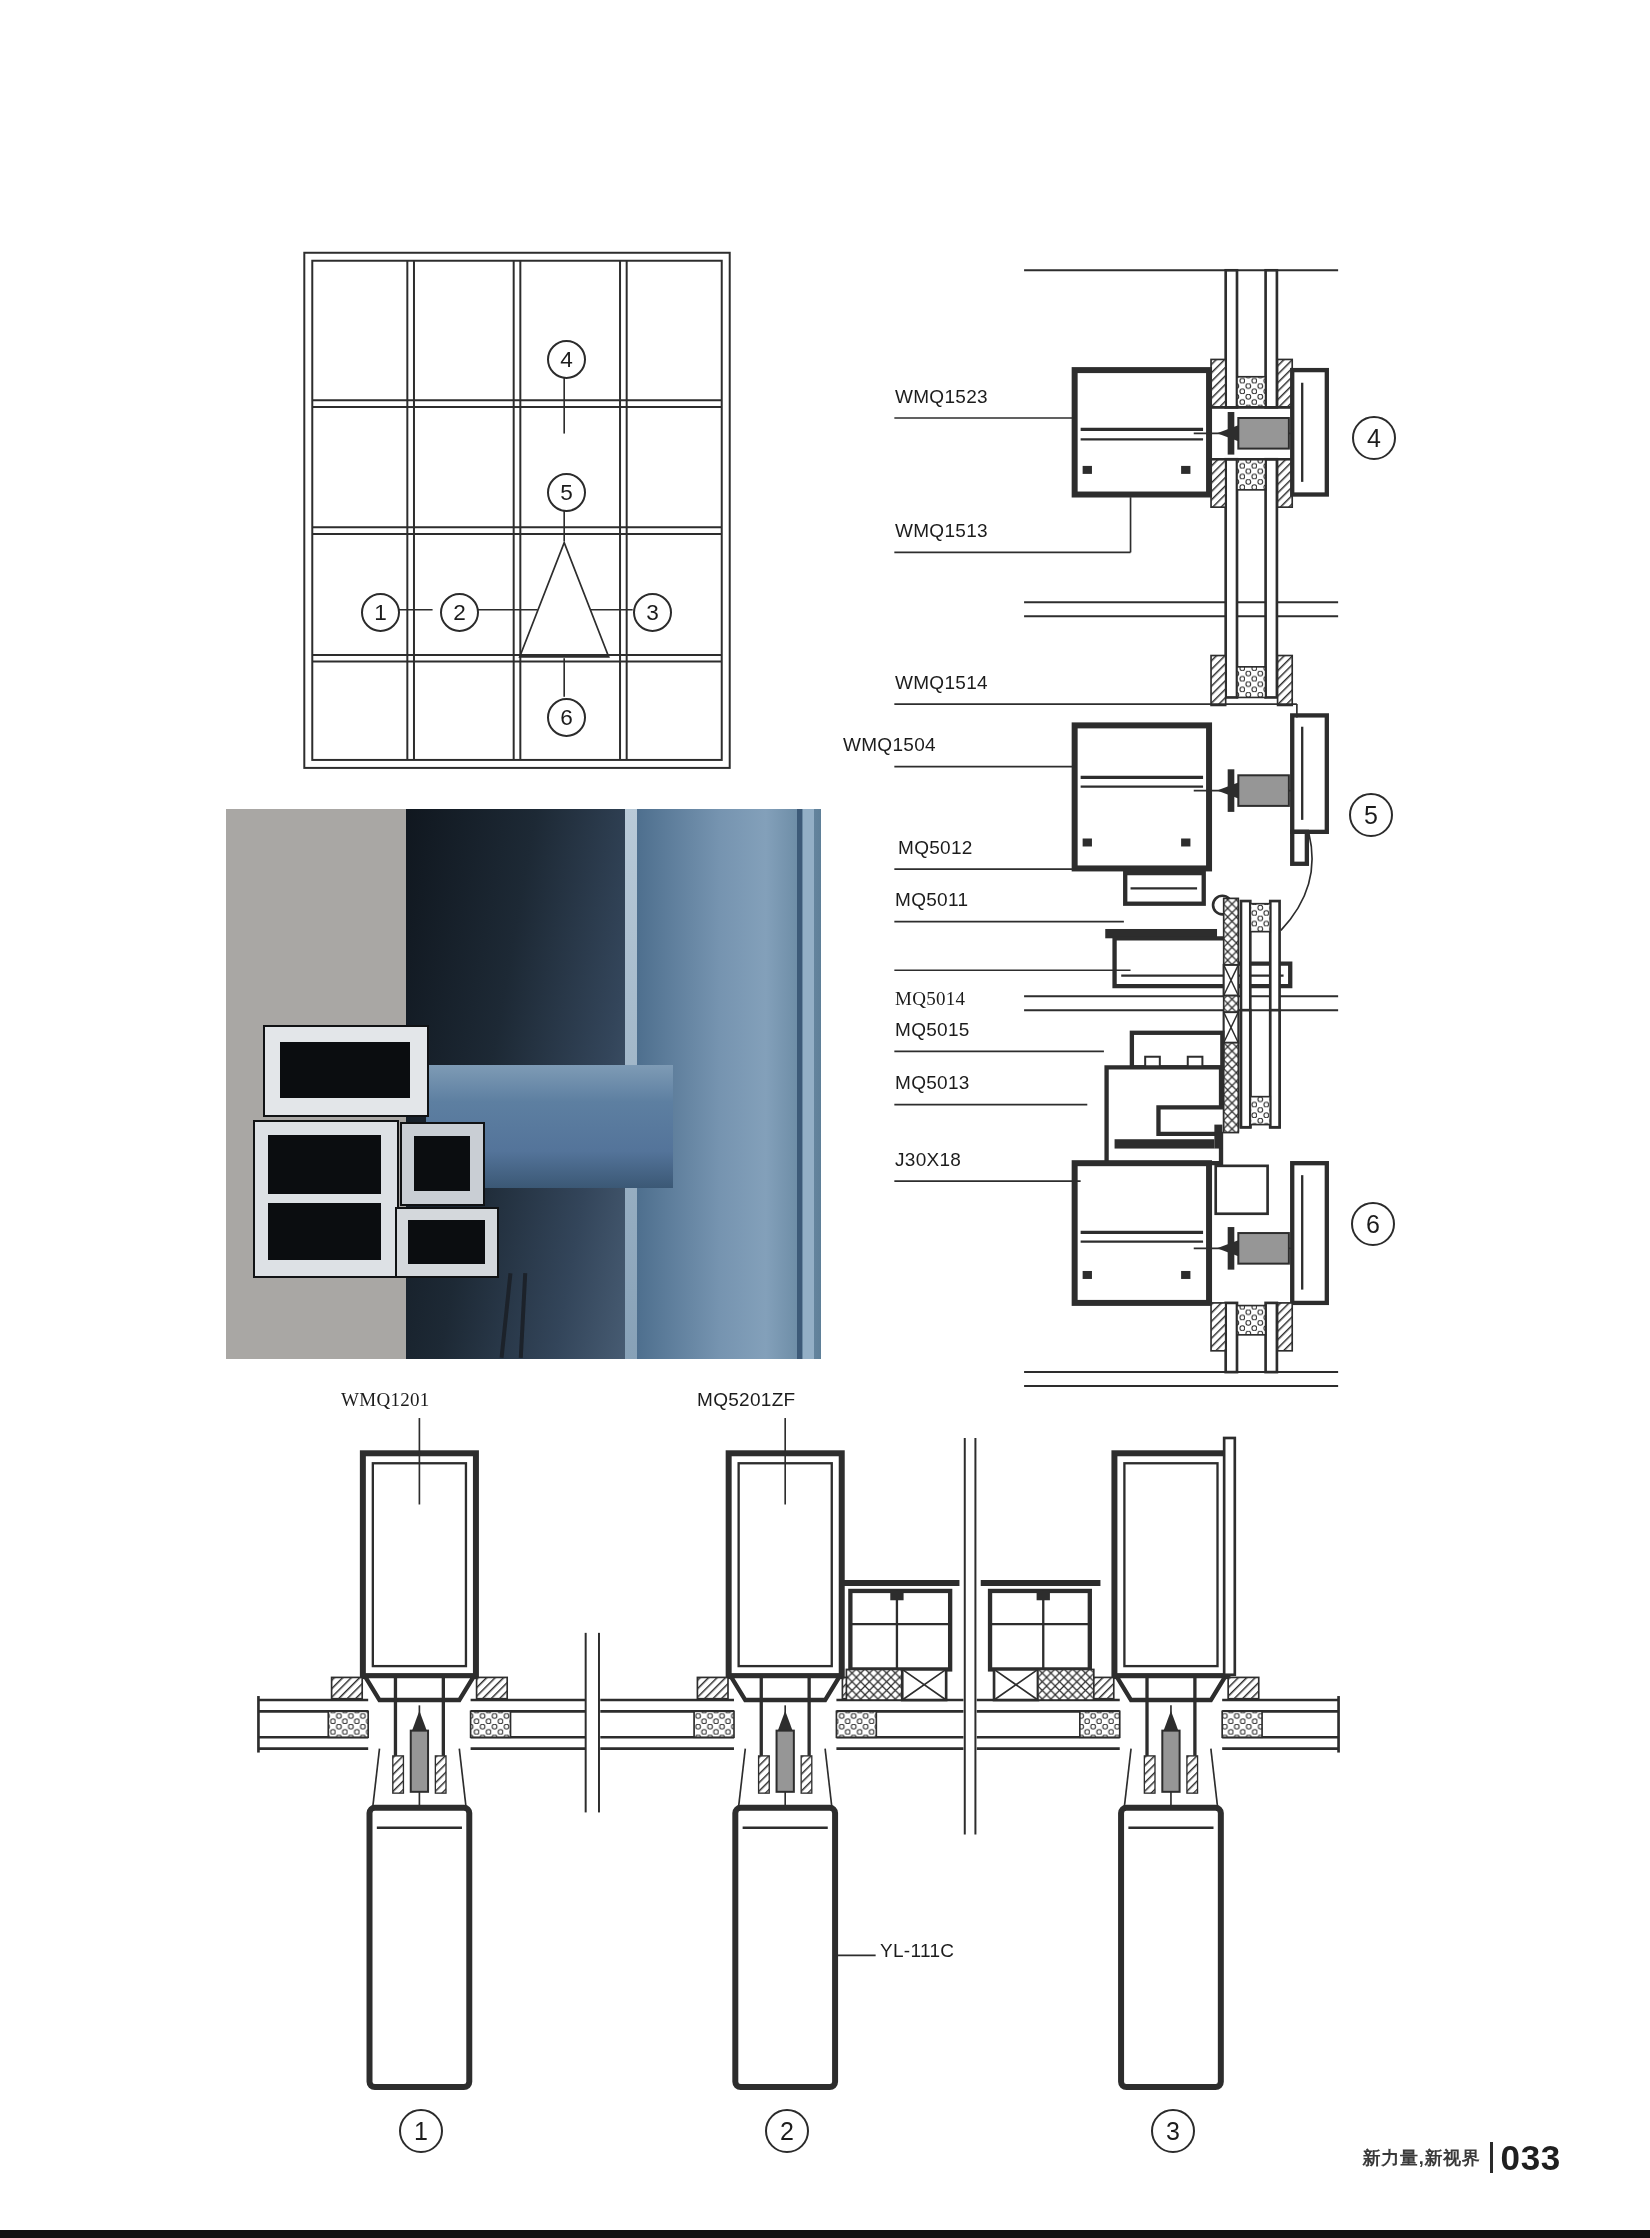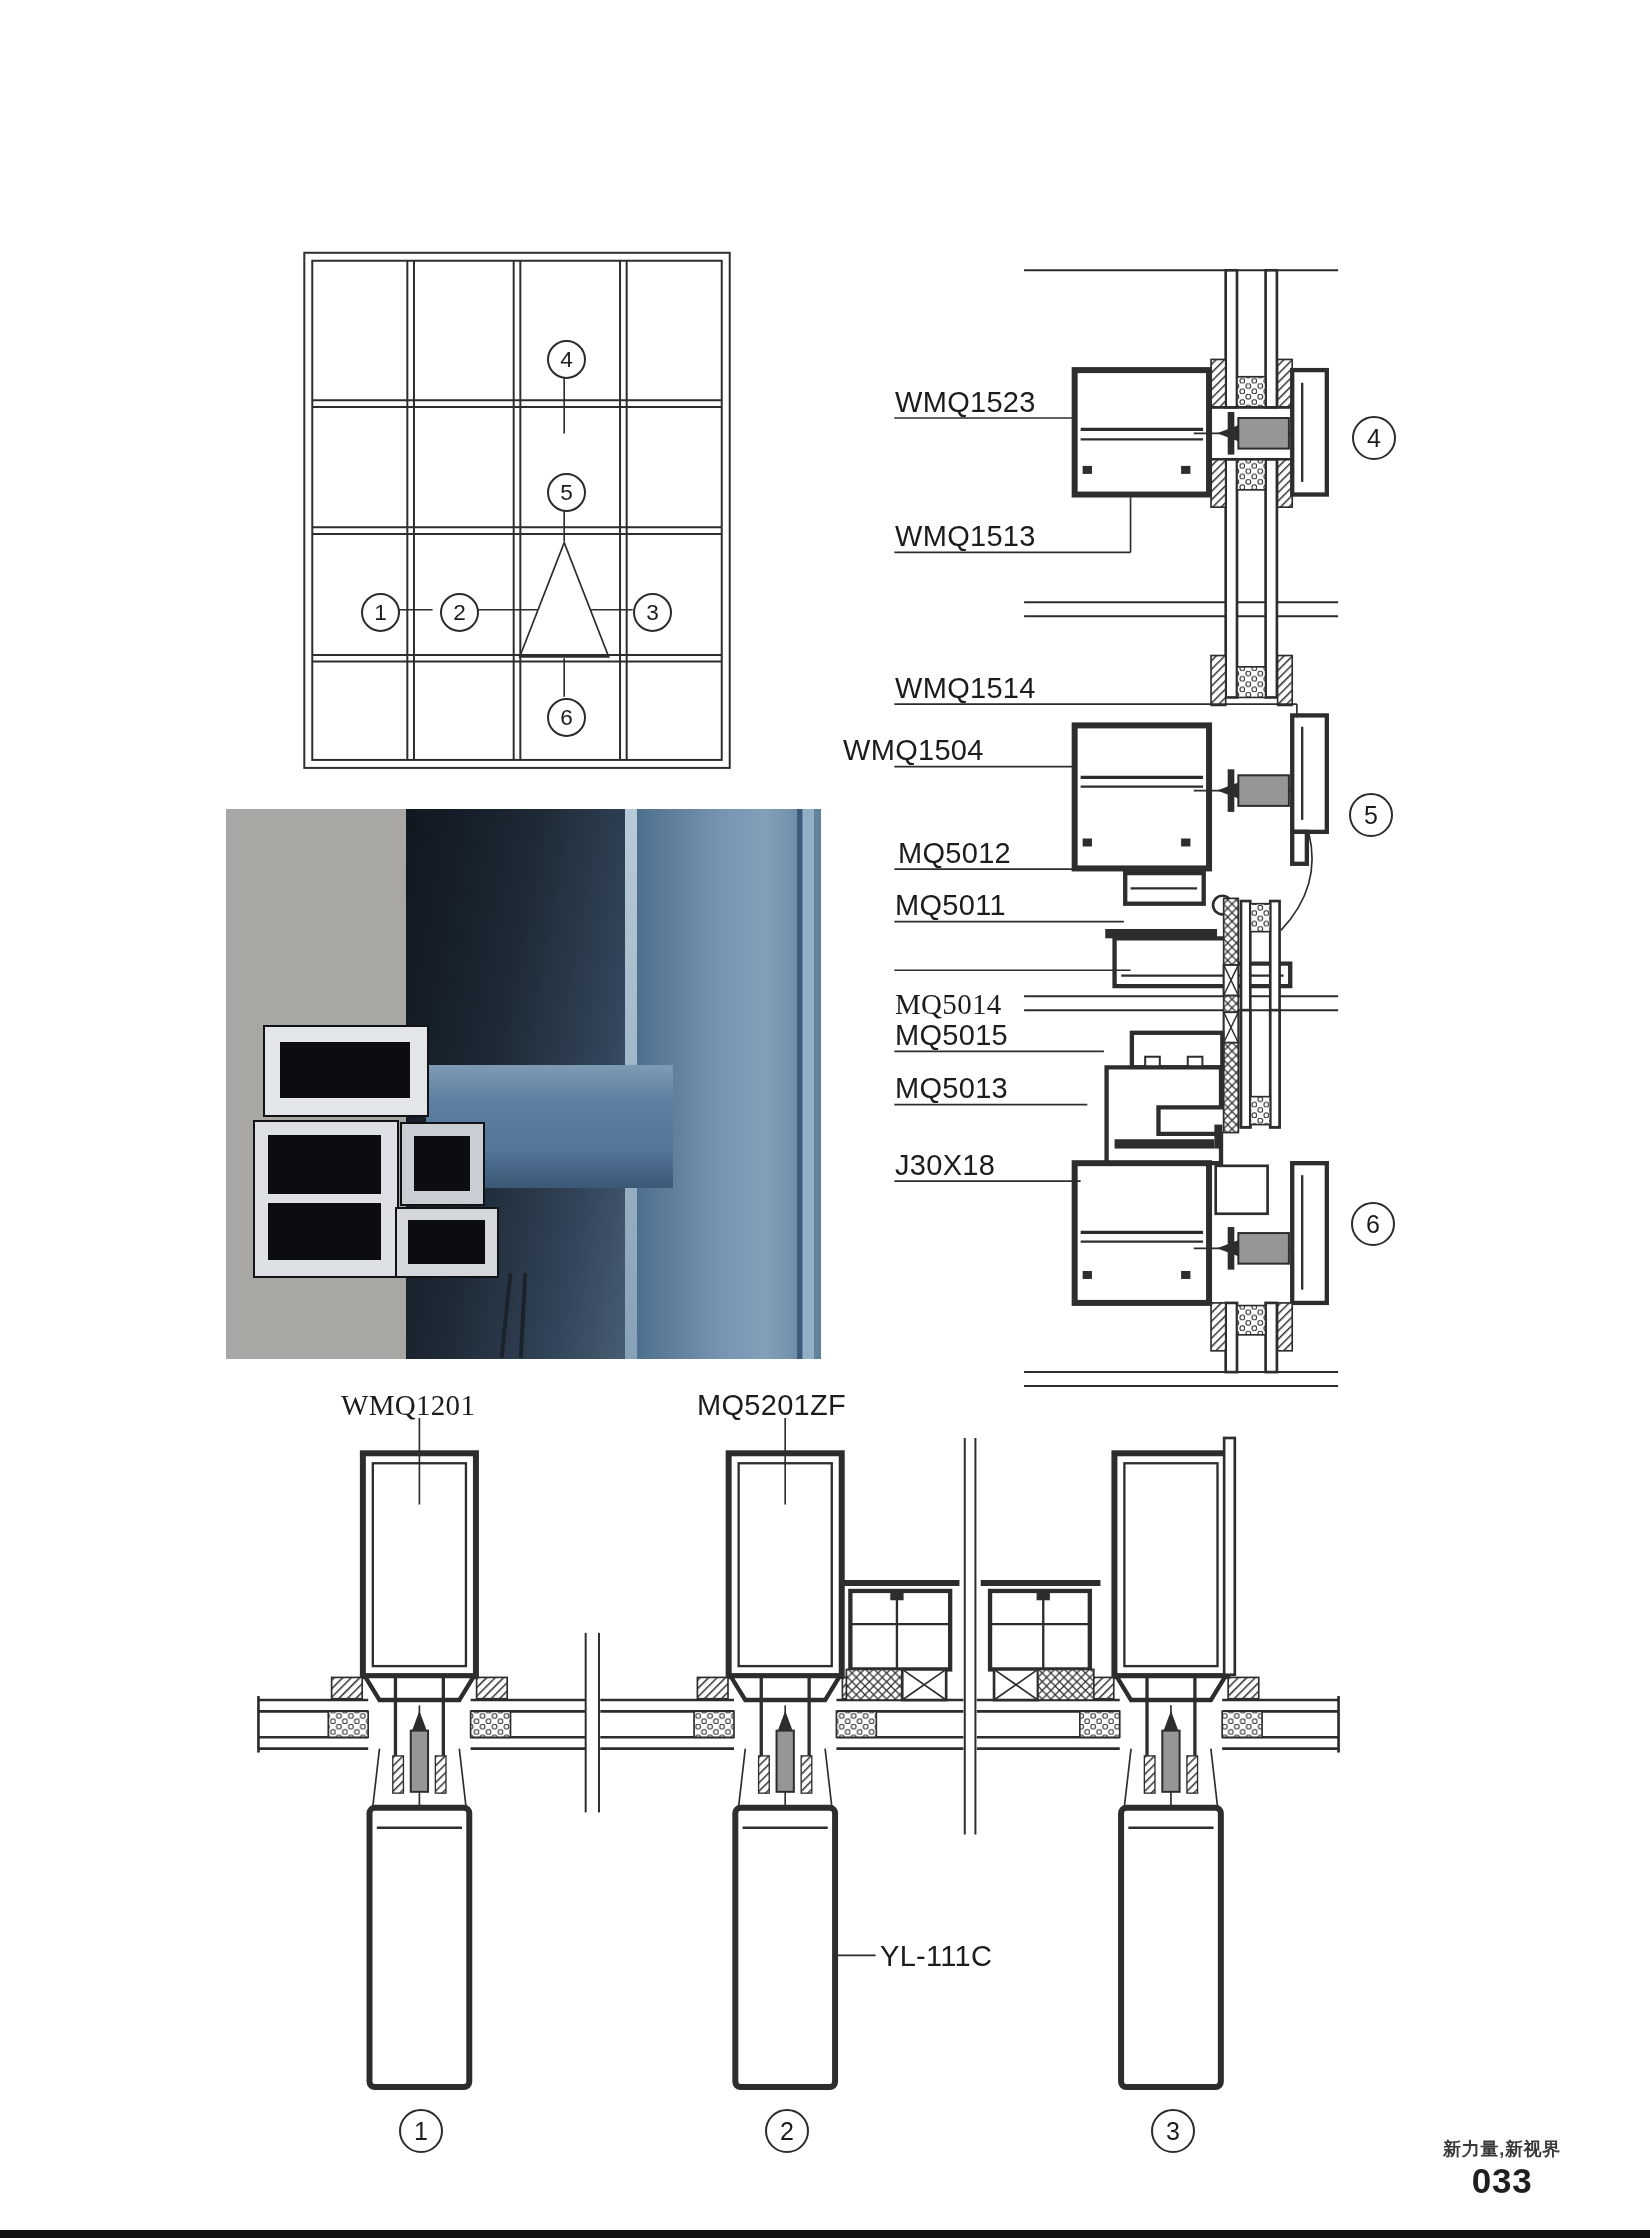--- a/index.html
+++ b/index.html
@@ -10,21 +10,21 @@
   svg{position:absolute;overflow:visible;}
   svg line{stroke:#2d2d2d;}
   .box{fill:#ffffff;stroke:#2d2d2d;stroke-width:9;}
   .boxmed{fill:#ffffff;stroke:#2d2d2d;stroke-width:6.5;}
   .inner{fill:none;stroke:#2d2d2d;stroke-width:3.5;}
   .thin{fill:none;stroke:#2d2d2d;stroke-width:2.5;}
   .glass{fill:#ffffff;stroke:#2d2d2d;stroke-width:4;}
   .dark{fill:#2d2d2d;stroke:none;}
   .patrect{stroke:#2d2d2d;stroke-width:2.5;}
 
-  .plabel{position:absolute;font-size:29px;letter-spacing:0.3px;color:#1c1c1c;white-space:nowrap;}
+  .plabel{position:absolute;font-size:19px;letter-spacing:0.3px;color:#1c1c1c;white-space:nowrap;}
   .callout{
     position:absolute;border:2.3px solid #2b2b2b;border-radius:50%;background:#fff;
     display:flex;align-items:center;justify-content:center;color:#1c1c1c;
   }
   .callout.small{width:35px;height:35px;font-size:22.6px;}
   .callout.big{width:40px;height:40px;font-size:25px;}
 
   
   .photo{position:absolute;left:226px;top:809px;width:595px;height:550px;background:#a9a7a4;overflow:hidden;}
   .photo *{position:absolute;}
@@ -374,21 +374,21 @@
   </svg>
 
   <div class="plabel" style="left:341px;top:1389px;font-family:Liberation Serif, serif;">WMQ1201</div>
   <div class="plabel" style="left:697px;top:1389px;">MQ5201ZF</div>
   <div class="plabel" style="left:880px;top:1940px;text-align:right;">YL-111C</div>
 
   <div class="callout big" style="left:399px;top:2109px;">1</div>
   <div class="callout big" style="left:765px;top:2109px;">2</div>
   <div class="callout big" style="left:1151px;top:2109px;">3</div>
 
-  <div style="position:absolute;right:90px;top:2137px;height:41px;display:flex;align-items:center;flex-direction:column;">
+  <div style="position:absolute;right:90px;top:2137px;height:41px;display:flex;align-items:center;">
     <span style="font-size:18px;font-weight:600;color:#3a3a3a;letter-spacing:0.7px;">新力量,新视界</span>
     <span style="display:inline-block;width:2.7px;height:31px;background:#2a2a2a;margin:0 8px 0 9.3px;"></span>
     <span style="font-size:35px;font-weight:700;color:#1f1f1f;letter-spacing:0.7px;">033</span>
   </div>
 
   <div style="position:absolute;left:0;top:2230px;width:1651px;height:8.6px;background:#111111;"></div>
 
 </div>
 
 

